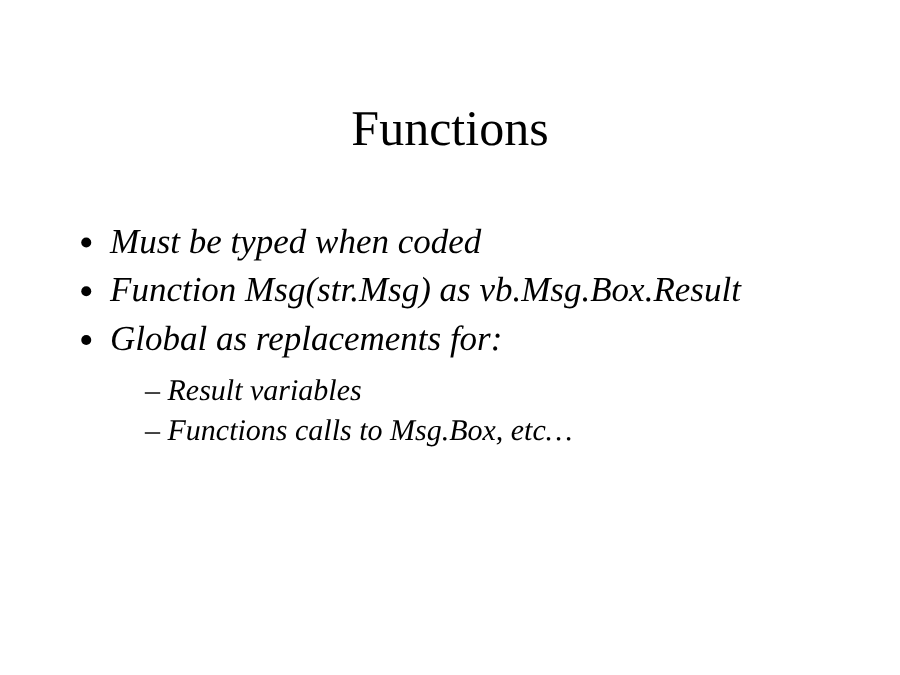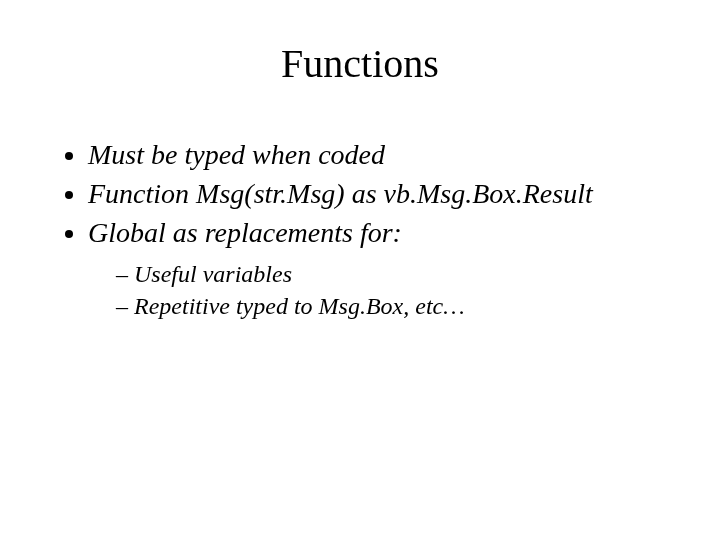--- a/index.html
+++ b/index.html
@@ -10,20 +10,21 @@
     background: #ffffff;
     font-family: "Times New Roman", Times, serif;
     color: #000000;
   }
   .slide {
     width: 720px;
     height: 482px;
     box-sizing: border-box;
     padding: 40px 50px 40px 50px;
     position: relative;
+    margin-top: 39px;
   }
   .title {
     text-align: center;
     font-size: 40px;
     font-weight: normal;
     margin: 0 0 50px 0;
   }
   ul.level1 {
     list-style-type: disc;
     font-size: 28px;
@@ -55,18 +56,18 @@
   <ul class="level1">
     <li>
       <span>Must be typed when coded</span>
     </li>
     <li>
       <span>Function Msg(str.Msg) as vb.Msg.Box.Result</span>
     </li>
     <li>
       <span>Global as replacements for:</span>
       <ul class="level2">
-        <li><span>Useful variables</span></li>
-        <li><span>Repetitive typed to Msg.Box, etc…</span></li>
+        <li><span>Result variables</span></li>
+        <li><span>Functions calls to Msg.Box, etc…</span></li>
       </ul>
     </li>
   </ul>
 </div>
 
 </body></html>

